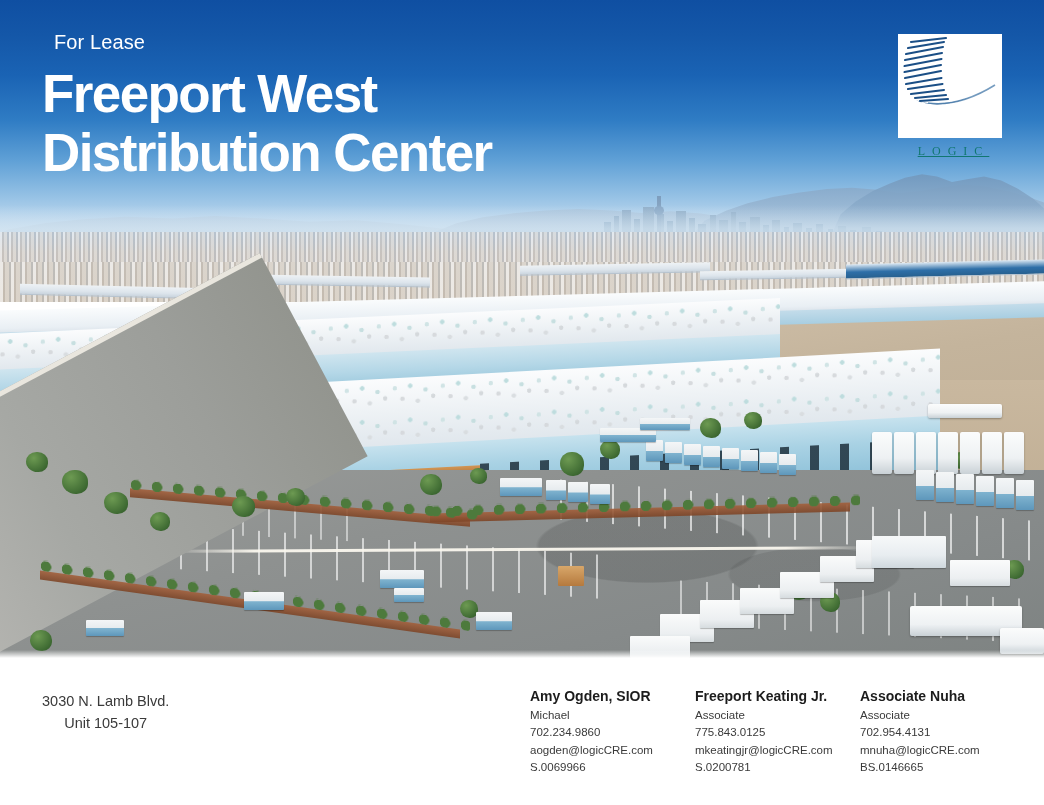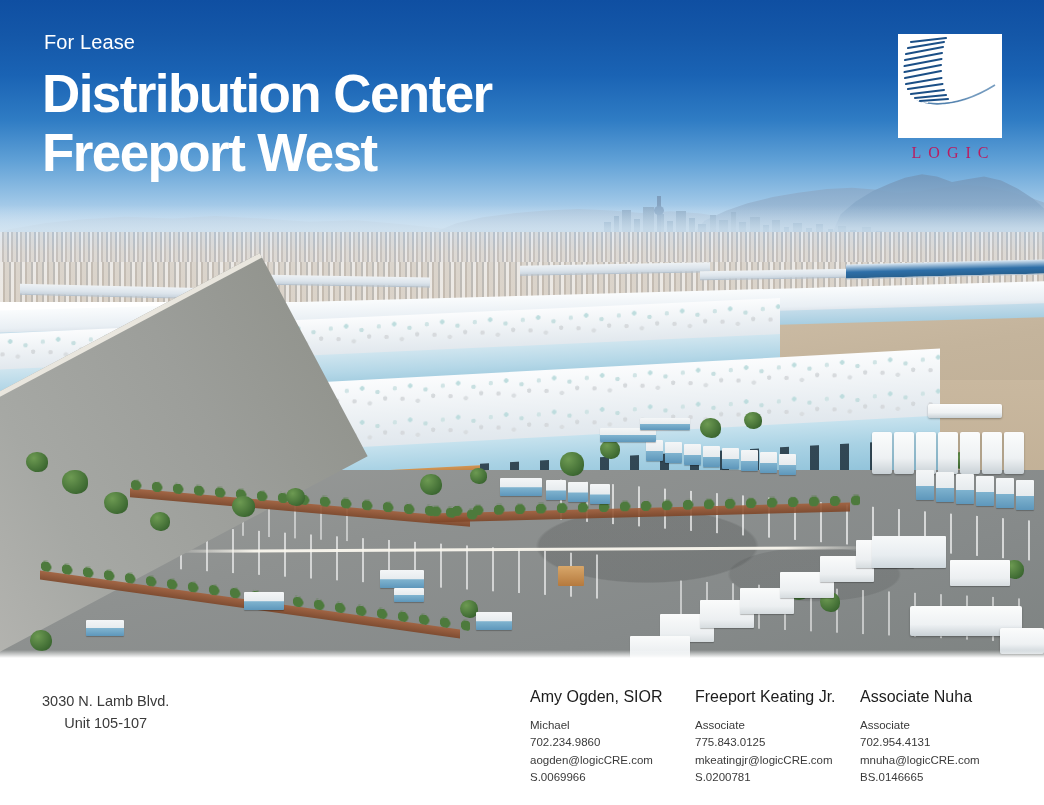--- a/index.html
+++ b/index.html
@@ -167,38 +167,38 @@
   .truck{position:absolute;border-radius:2px;
      background:linear-gradient(180deg,#fbfcfc 0%,#eef1f3 62%,#c9d1d6 100%);
      box-shadow:0 1px 2px rgba(0,0,0,.3);}
 
   
   .hero-bot{position:absolute;left:0;bottom:0;width:1044px;height:8px;
      background:linear-gradient(180deg,rgba(255,255,255,0),#fff);}
 
   
   .hdr{position:absolute;left:42px;top:30px;z-index:20;}
-  .forlease{font-size:20px;color:#fff;letter-spacing:.1px;line-height:1.2;margin:0 0 10px 2px;}
+  .forlease{font-size:20px;color:#fff;letter-spacing:.1px;line-height:1.2;margin:0 0 10px 12px;}
   .title{font-size:53px;font-weight:bold;color:#fff;line-height:1.12;letter-spacing:-1.6px;margin:0;
      white-space:nowrap;}
 
   
   .logo{position:absolute;right:42px;top:34px;z-index:20;width:104px;}
   .logo-sq{position:relative;width:104px;height:104px;background:#fff;overflow:hidden;}
   .logo-sq svg{display:block;}
-  .logo-word{margin-top:6px;text-align:center;color:#be185d;font-family:"Liberation Serif",serif;
-     font-size:16px;letter-spacing:7px;text-indent:7px;opacity:.96;}
+  .logo-word{margin-top:6px;text-align:center;color:#0f766e;font-family:"Liberation Serif",serif;
+     font-size:12px;letter-spacing:7px;text-indent:7px;opacity:.96;text-decoration:underline;}
 
   
   .footer{position:absolute;left:0;top:658px;width:1044px;height:147px;background:#fff;}
   .addr{position:absolute;left:42px;top:32px;font-size:14.5px;color:#3a3a3a;line-height:22px;}
   .addr div{white-space:nowrap;text-align:center;}
   .contacts{position:absolute;left:530px;top:30px;display:flex;gap:33px;}
   .card{width:132px;font-size:11.5px;color:#3a3a3a;line-height:17.5px;}
-  .card .nm{font-weight:normal;color:#1c1c1c;font-size:16px;margin-bottom:11px;white-space:nowrap;}
+  .card .nm{font-weight:bold;color:#1c1c1c;font-size:14px;margin-bottom:1px;white-space:nowrap;}
   .card div{white-space:nowrap;}
 </style>
 </head>
 <body>
 
 <div class="page">
 
   <div class="hero">
 
     <div class="sky"></div>
@@ -360,22 +360,22 @@
 
     <div class="trailer" style="left:244px;top:592px;width:40px;height:18px"></div>
     <div class="trailer" style="left:86px;top:620px;width:38px;height:16px"></div>
     <div class="trailer" style="left:476px;top:612px;width:36px;height:18px"></div>
 
     <div class="hero-bot"></div>
   </div>
 
   <div class="hdr">
     <div class="forlease">For Lease</div>
+    <h1 class="title">Freeport West</h1>
     <h1 class="title">Distribution Center</h1>
-    <h1 class="title">Freeport West</h1>
   </div>
 
   <div class="logo">
     <div class="logo-sq">
       <svg width="104" height="104" viewBox="0 0 104 104" aria-hidden="true">
         <rect width="104" height="104" fill="#ffffff"></rect>
         <g stroke="#1b4f86" stroke-width="2.1" stroke-linecap="round" fill="none">
           <path d="M13 8 L48 4"></path>
           <path d="M10 14 L46 8"></path>
           <path d="M8 20 L45 13"></path>

